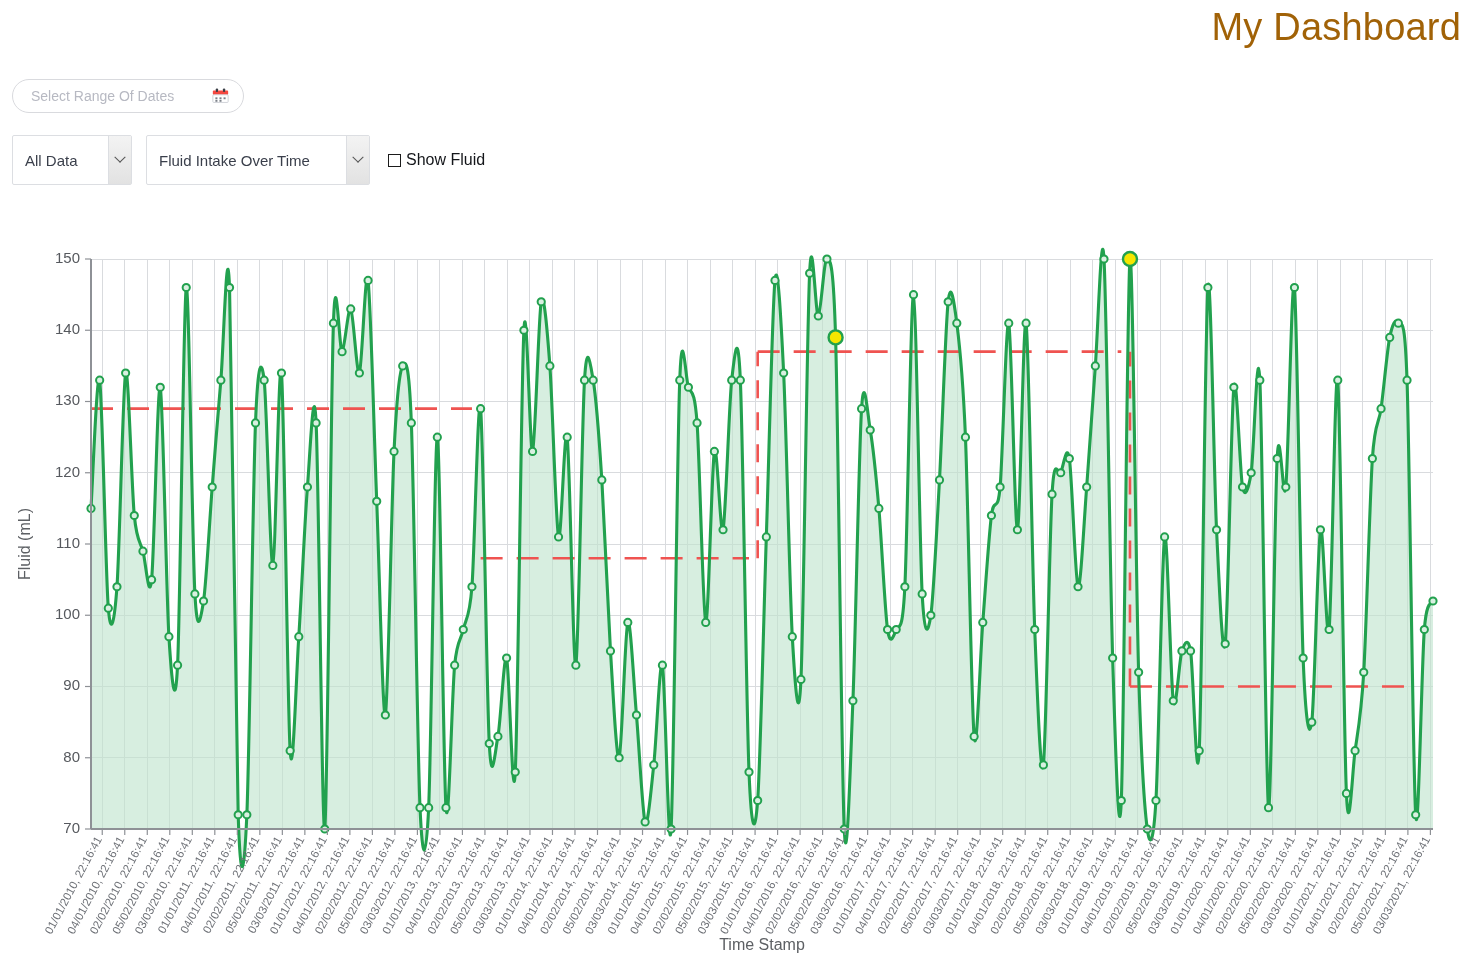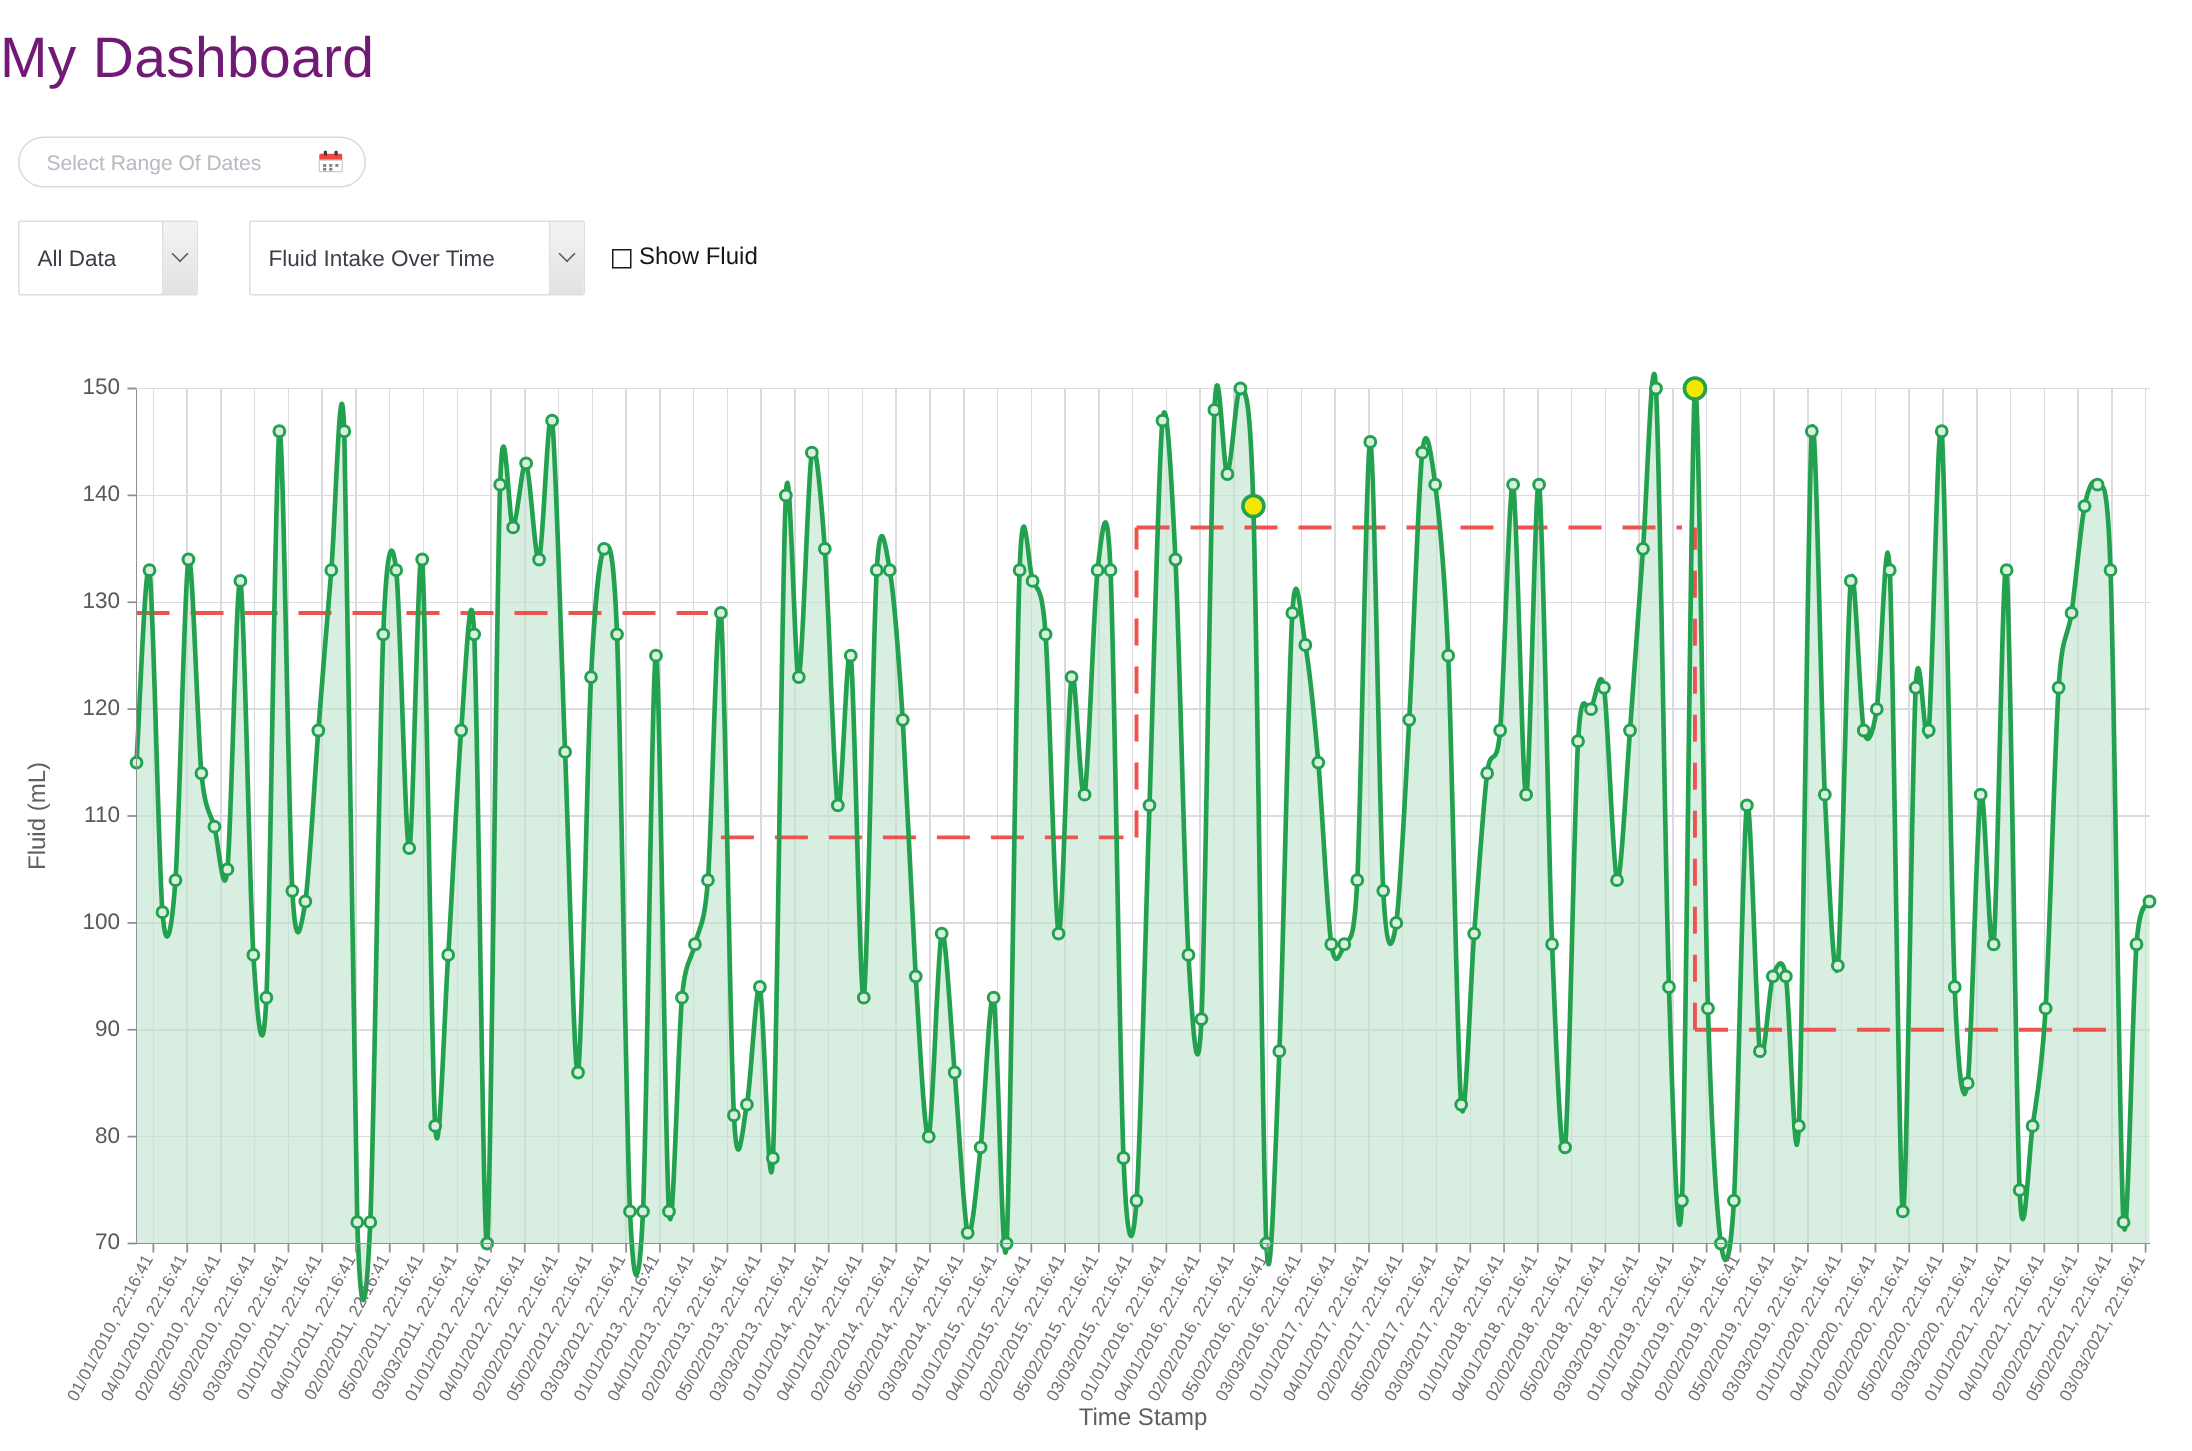--- a/index.html
+++ b/index.html
@@ -3,26 +3,26 @@
 <meta charset="utf-8">
 <title>My Dashboard</title>
 <style>
   html,body{margin:0;padding:0;}
   body{
     width:1461px;height:967px;background:#ffffff;overflow:hidden;
     font-family:"Liberation Sans","DejaVu Sans",sans-serif;
     -webkit-font-smoothing:antialiased;
   }
   #page-title{
-    text-align:left;
+    text-align:right;
     font-size:38px;
     font-weight:400;
-    color:#701a75;
+    color:#a16207;
     margin:0;
-    padding:18px 0 6px 0;
+    padding:6px 0 6px 0;
     letter-spacing:0.2px;
   }
   .controls{padding:0 0 0 12px;}
   .daterow{margin-top:24px;}
   .datepicker{
     display:inline-flex;align-items:center;justify-content:space-between;
     width:232px;height:34px;
     border:1px solid #d9dade;border-radius:19px;
     background:#fff;padding:0 14px 0 18px;box-sizing:border-box;
     cursor:text;
@@ -31,21 +31,21 @@
     font-size:14px;color:#b7b9c2;font-weight:400;white-space:nowrap;
   }
   .cal-icon{width:17px;height:17px;position:relative;display:inline-block;flex:0 0 auto;margin-left:8px;}
   .selrow{margin-top:22px;display:flex;align-items:center;gap:14px;}
   .select-wrap{
     position:relative;display:inline-flex;align-items:center;
     height:50px;border:1px solid #dcdee2;background:#fff;box-sizing:border-box;
     border-radius:2px;cursor:pointer;
   }
   .select-wrap.w1{width:120px;}
-  .select-wrap.w2{width:224px;margin-left:20px;}
+  .select-wrap.w2{width:224px;}
   .select-wrap .val{
     font-size:15px;color:#3a3f4b;padding-left:12px;white-space:nowrap;overflow:hidden;
   }
   .select-wrap .arrowbox{
     position:absolute;right:0;top:0;bottom:0;width:22px;
     background:linear-gradient(#f3f3f3,#e2e2e2);
     border-left:1px solid #dcdee2;
     display:flex;align-items:center;justify-content:center;
   }
   .chev{

